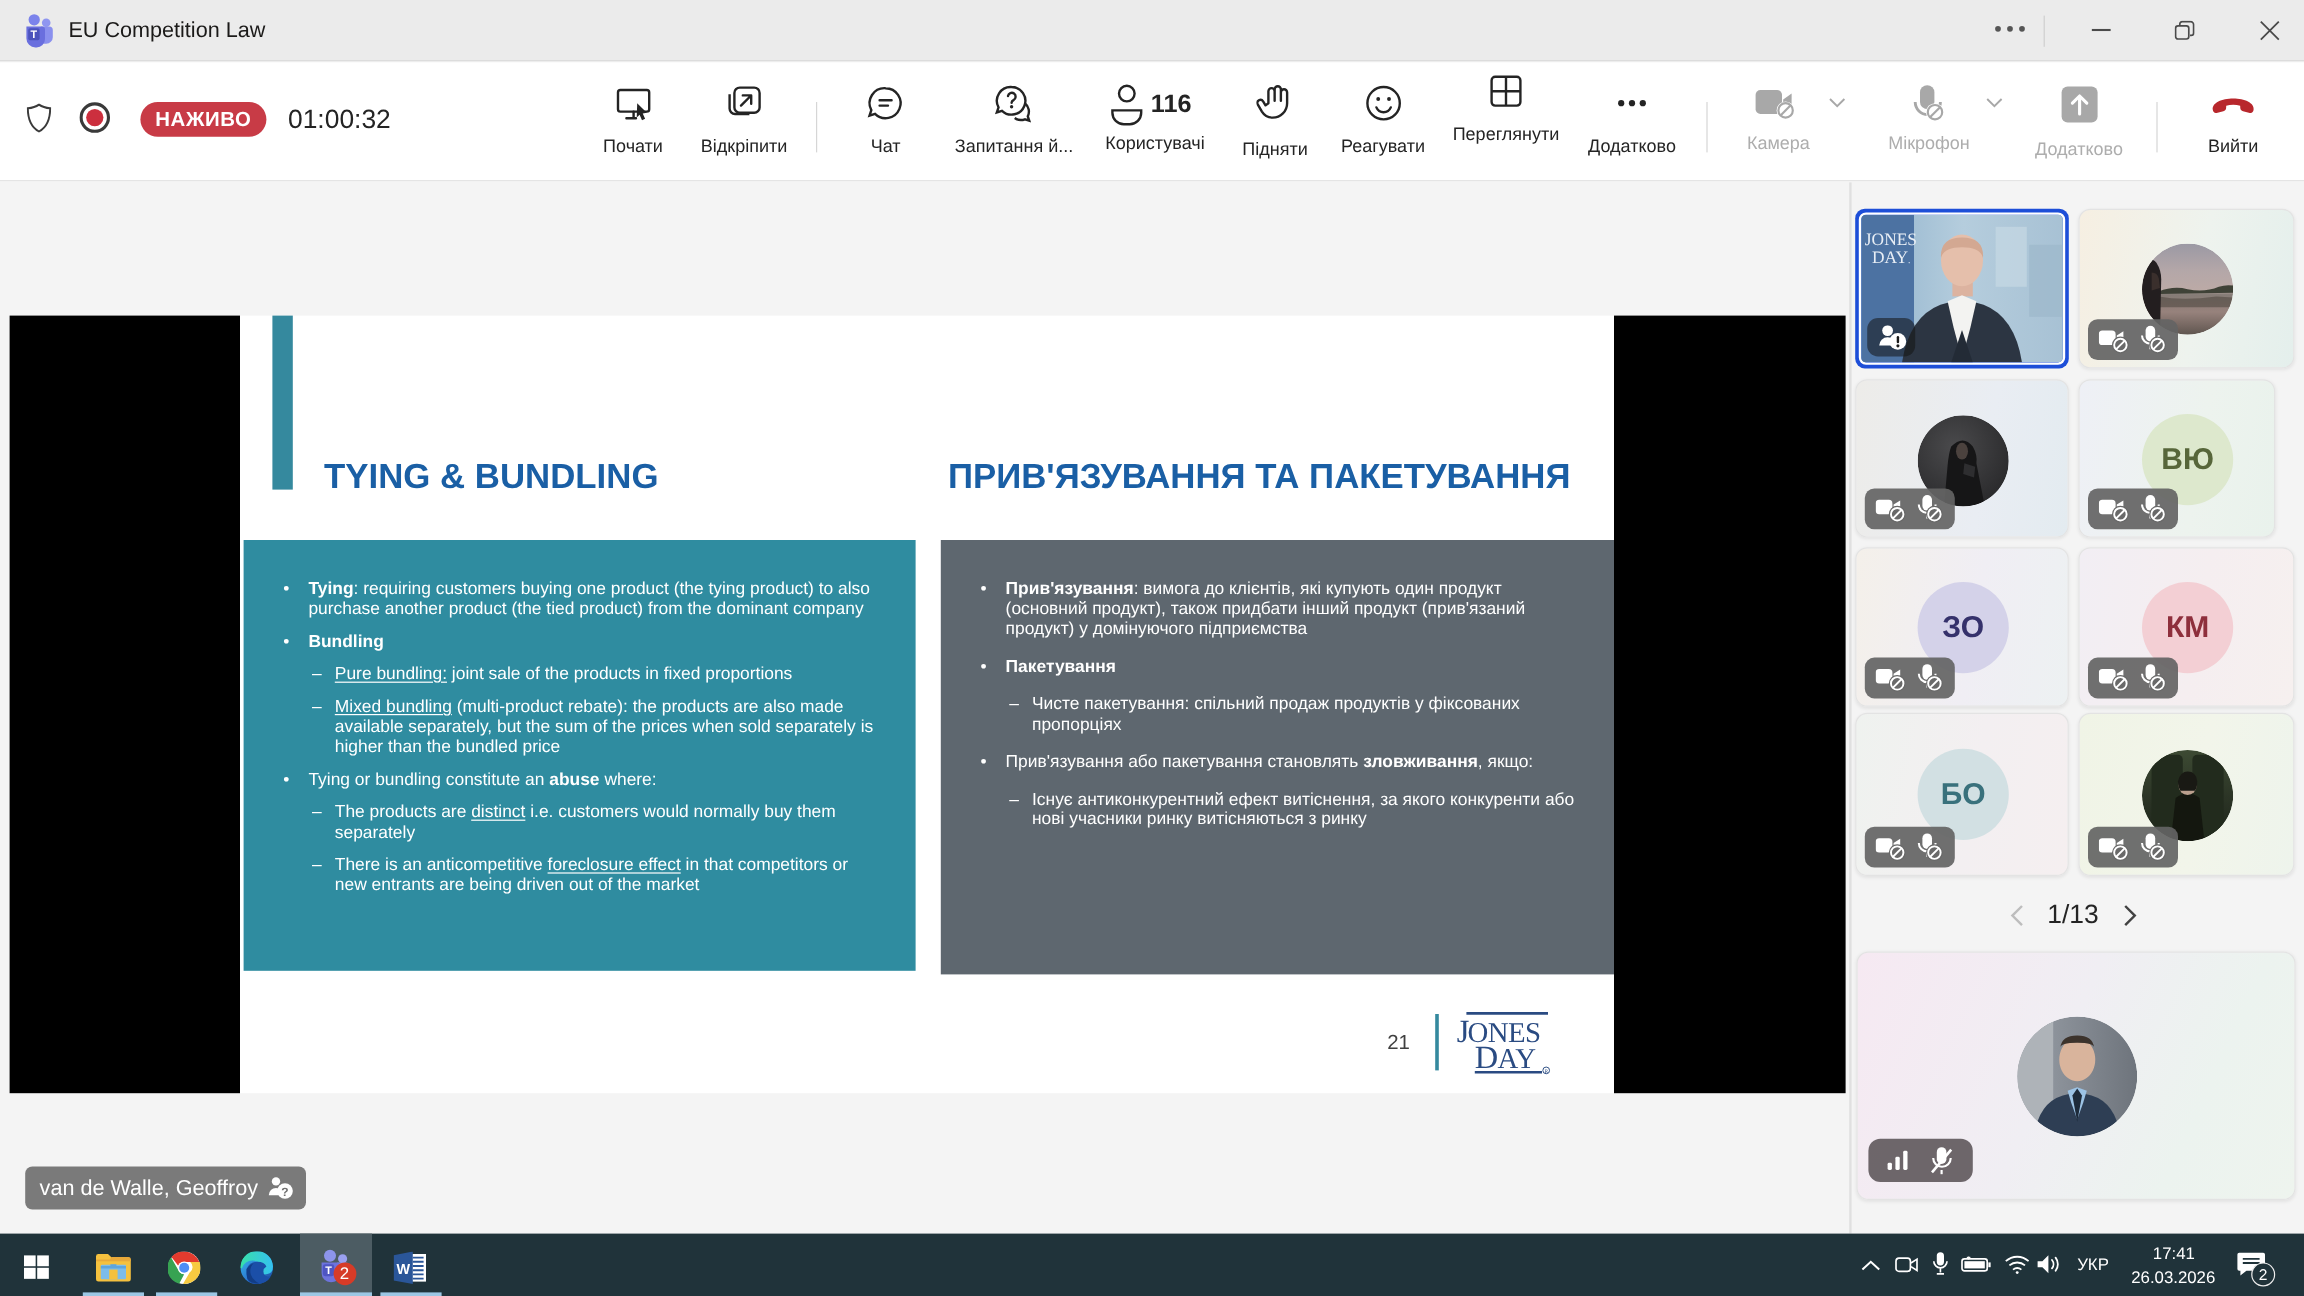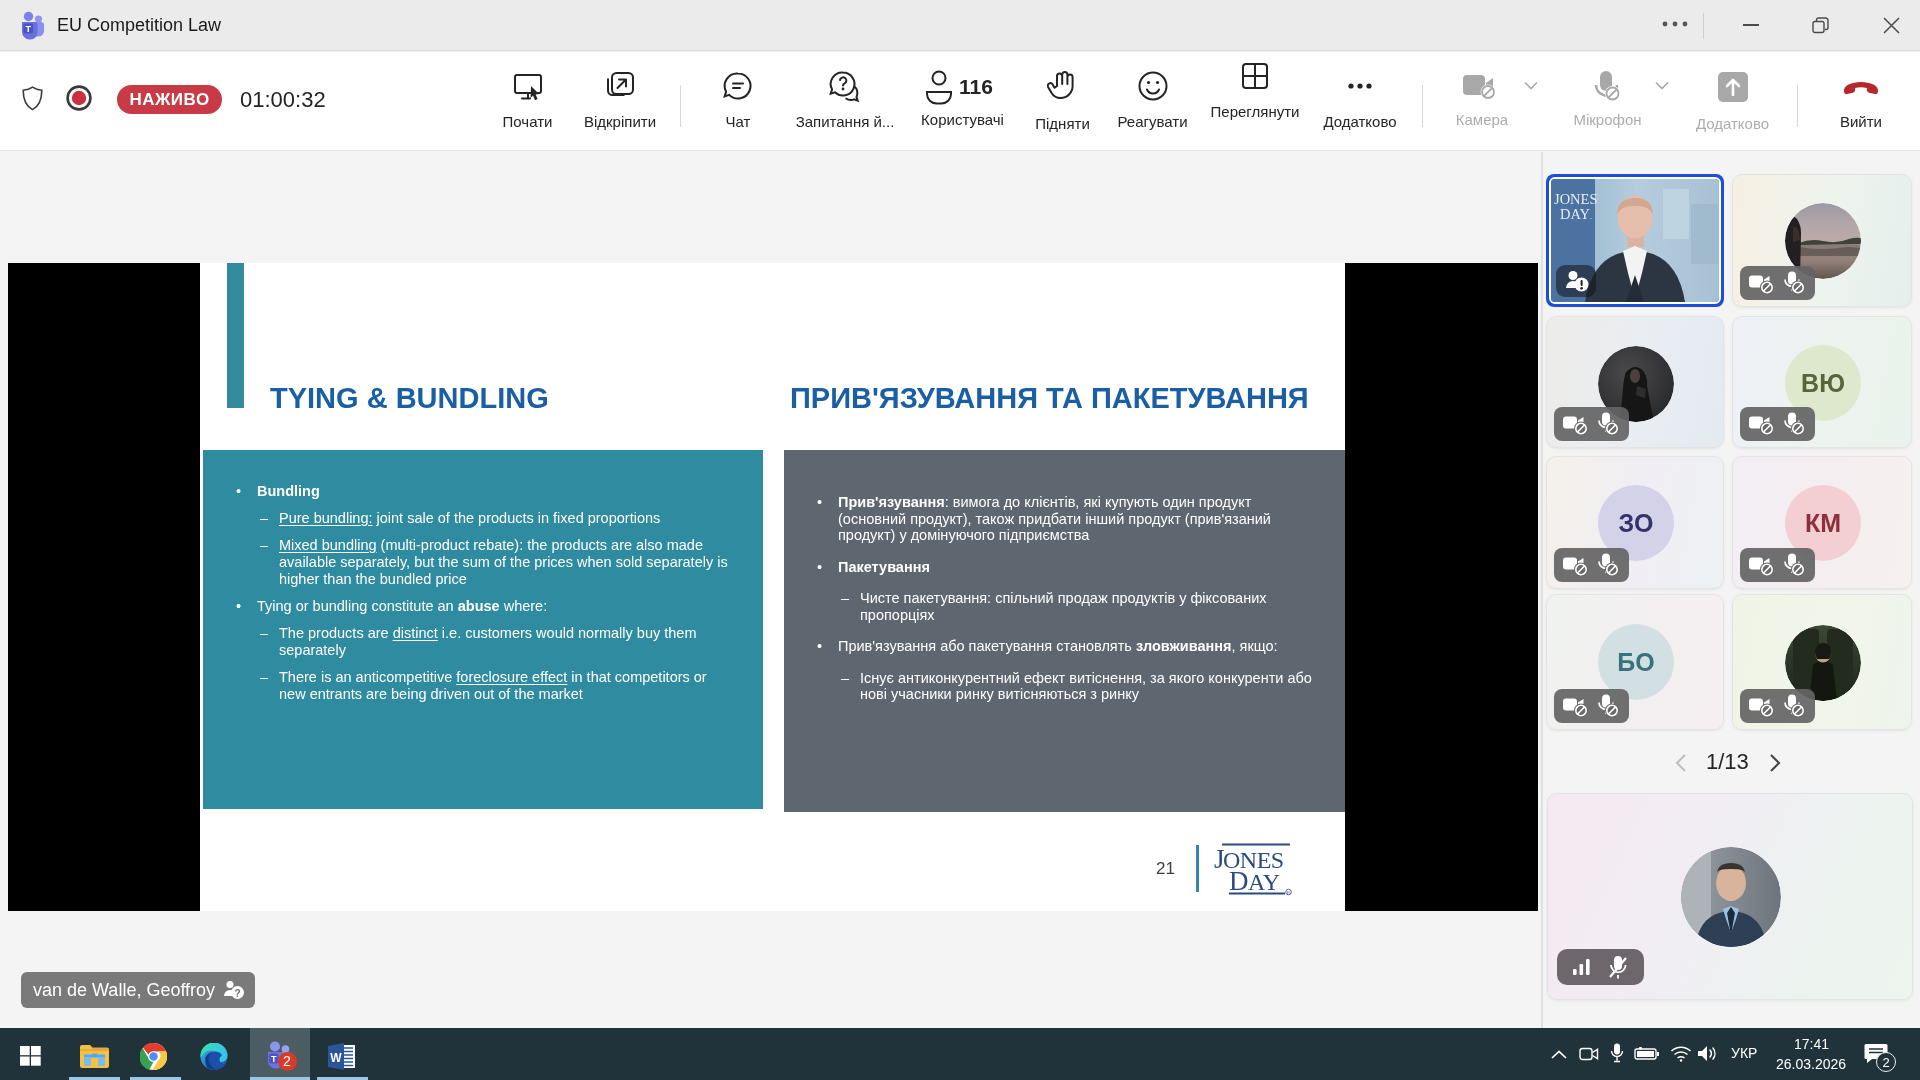--- a/index.html
+++ b/index.html
@@ -218,30 +218,31 @@
 <div id="stage">
   <div id="blackL"></div>
   <div id="blackR"></div>
   <div id="slide">
     <div id="accent"></div>
     <div class="stitle" style="left:70px;">TYING &amp; BUNDLING</div>
     <div class="stitle" style="left:590px;">ПРИВ'ЯЗУВАННЯ ТА ПАКЕТУВАННЯ</div>
 
     <div id="tealbox">
       <div class="bx" style="padding-top:33px;">
+        <p class="l1"><b>Tying</b>: requiring customers buying one product (the tying product) to also purchase another product (the tied product) from the dominant company</p>
         <p class="l1"><b>Bundling</b></p>
         <p class="l2"><u>Pure bundling:</u> joint sale of the products in fixed proportions</p>
         <p class="l2"><u>Mixed bundling</u> (multi-product rebate): the products are also made available separately, but the sum of the prices when sold separately is higher than the bundled price</p>
         <p class="l1">Tying or bundling constitute an <b>abuse</b> where:</p>
         <p class="l2">The products are <u>distinct</u> i.e. customers would normally buy them separately</p>
         <p class="l2">There is an anticompetitive <u>foreclosure effect</u> in that competitors or new entrants are being driven out of the market</p>
       </div>
     </div>
     <div id="graybox">
-      <div class="bx" style="padding-top:44px;">
+      <div class="bx" style="padding-top:33px;">
         <p class="l1"><b>Прив'язування</b>: вимога до клієнтів, які купують один продукт (основний продукт), також придбати інший продукт (прив'язаний продукт) у домінуючого підприємства</p>
         <p class="l1"><b>Пакетування</b></p>
         <p class="l2">Чисте пакетування: спільний продаж продуктів у фіксованих пропорціях</p>
         <p class="l1">Прив'язування або пакетування становлять <b>зловживання</b>, якщо:</p>
         <p class="l2">Існує антиконкурентний ефект витіснення, за якого конкуренти або нові учасники ринку витісняються з ринку</p>
       </div>
     </div>
 
     <div class="abs" style="left:956px;top:596px;font-size:17px;color:#404040;">21</div>
     <div class="abs" style="left:996px;top:582px;width:3px;height:47px;background:#35899e;"></div>
@@ -376,21 +377,21 @@
     <svg width="24" height="24" viewBox="0 0 24 24">
       <rect x="6" y="0.5" width="8" height="13" rx="4" fill="#fff"></rect>
       <path d="M3 8.5 a7 7 0 0 0 14 0 M10 15.5 v4.5" fill="none" stroke="#fff" stroke-width="1.7"></path>
       <circle cx="16" cy="16.5" r="7" fill="#696969"></circle>
       <circle cx="16" cy="16.5" r="5.2" fill="none" stroke="#fff" stroke-width="1.6"></circle>
       <path d="M12.3 20.2 L19.7 12.8" stroke="#fff" stroke-width="1.6"></path>
     </svg>
   </div>
 </div>
 
-<div class="tile" style="left:1732px;top:316px;width:180px;height:132px;background:linear-gradient(100deg,#eef0f6,#edf3ee 60%,#e9f2ec);text-align:right;">
+<div class="tile" style="left:1732px;top:316px;width:164px;height:132px;background:linear-gradient(100deg,#eef0f6,#edf3ee 60%,#e9f2ec);text-align:right;">
   <div class="avatar" style="left:52px;top:28px;width:76px;height:76px;background:#dde8cd;color:#57663a;">ВЮ</div>
   <div class="muteband">
     <svg width="27" height="23" viewBox="0 0 27 23">
       <rect x="0" y="3.5" width="14" height="12" rx="3" fill="#fff"></rect>
       <path d="M15 7.5 l5.5 -3.5 v11 l-5.5 -3.5 z" fill="#fff"></path>
       <circle cx="18" cy="15.5" r="7" fill="#696969"></circle>
       <circle cx="18" cy="15.5" r="5.2" fill="none" stroke="#fff" stroke-width="1.6"></circle>
       <path d="M14.3 19.2 L21.7 11.8" stroke="#fff" stroke-width="1.6"></path>
     </svg>
     <svg width="24" height="24" viewBox="0 0 24 24">

